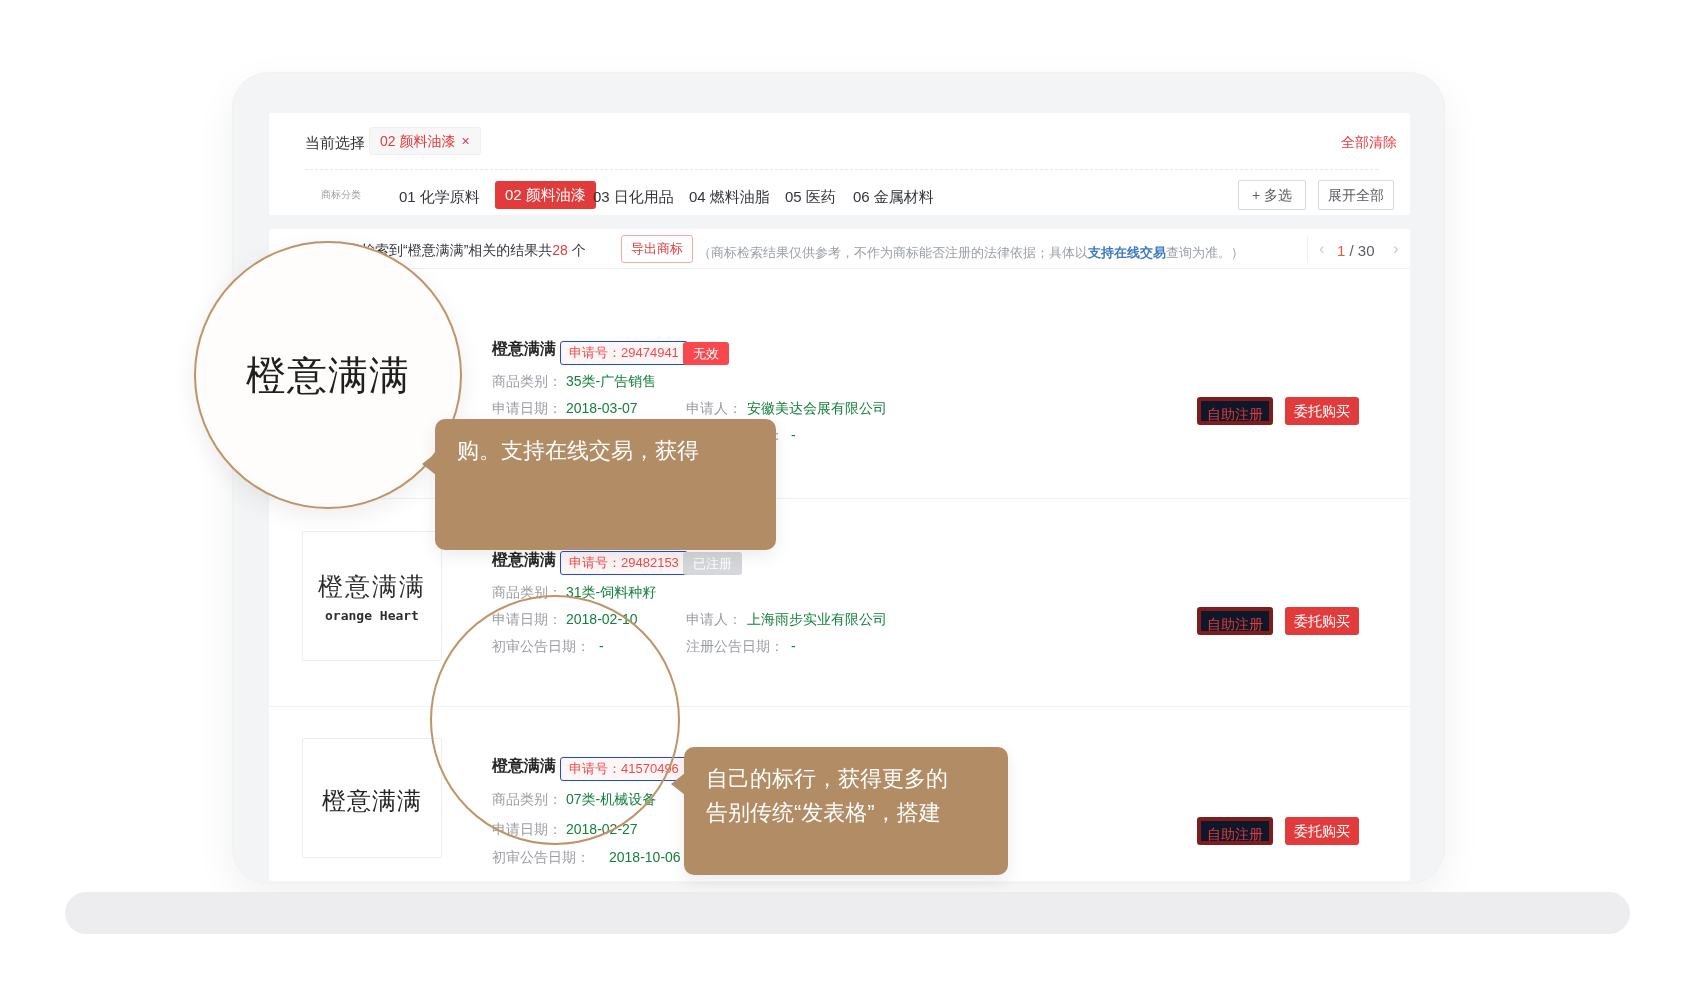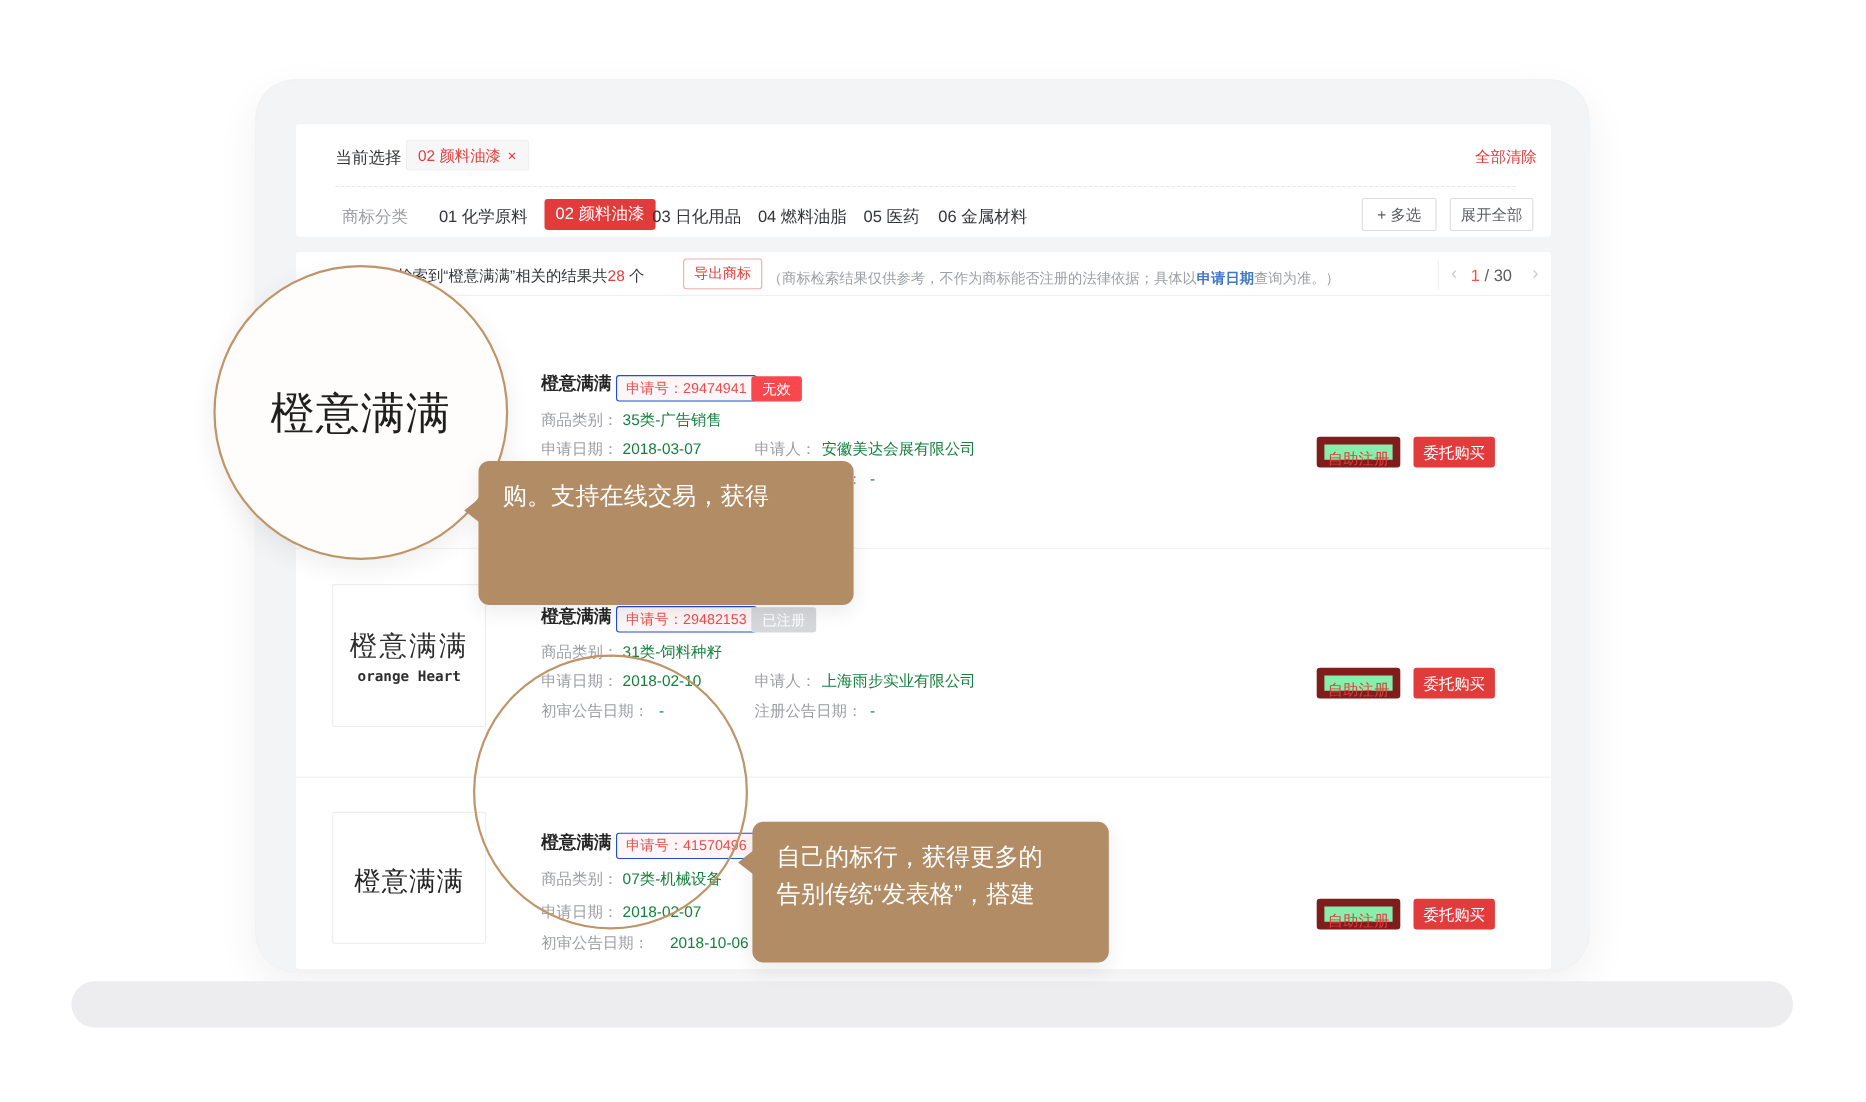--- a/index.html
+++ b/index.html
@@ -53,21 +53,21 @@
   .mark-sub{position:absolute;width:100%;text-align:center;font-family:"DejaVu Sans Mono",monospace;
             font-size:13px;font-weight:bold;color:#2e2e2e;}
   .row-title{position:absolute;left:223px;font-size:16px;font-weight:bold;color:#262626;white-space:nowrap;}
   .app-tag{position:absolute;left:291px;height:24px;line-height:22px;padding:0 8px;font-size:13px;
            color:#ef4b4d;background:#fef6f6;border:1px solid #1d4ed8;border-radius:3px;white-space:nowrap;}
   .badge{position:absolute;left:414px;height:23px;line-height:23px;padding:0 10px;font-size:13px;
          color:#fff;border-radius:3px;white-space:nowrap;}
   .badge-invalid{background:#f8484e;}
   .badge-registered{background:#d5d7db;}
   .btn-outline{position:absolute;left:928px;width:76px;height:28px;line-height:26px;text-align:center;
-               font-size:14px;color:#e23b3c;background:#86efac;border:7px solid #7f1d1d;border-radius:3px;cursor:pointer;}
+               font-size:14px;color:#e23b3c;background:#0f172a;border:4px solid #7f1d1d;border-radius:3px;cursor:pointer;}
   .btn-solid{position:absolute;left:1016px;width:74px;height:28px;line-height:28px;text-align:center;
              font-size:14px;color:#fff;background:#e23b3c;border-radius:3px;cursor:pointer;}
 
   
   .magnifier{position:absolute;left:194px;top:241px;width:268px;height:268px;border-radius:50%;
              background:#fefdfc;border:2px solid #bf9468;z-index:6;
              box-shadow:0 8px 24px rgba(0,0,0,.07);display:flex;align-items:center;justify-content:center;}
   .magnifier span{font-size:40px;font-weight:500;color:#1f1f1f;letter-spacing:1px;}
   .ring{position:absolute;left:430px;top:595px;width:250px;height:250px;border-radius:50%;
         border:2px solid #bf9468;z-index:5;pointer-events:none;}
@@ -92,38 +92,38 @@
 
   <div class="window">
 
     <div class="card top-card" style="left:36px;top:40px;">
       <span class="abs t15" style="left:36px;top:21px;">当前选择</span>
       <span class="chip" style="left:100px;top:14px;"><span>02 颜料油漆</span><span class="x">×</span></span>
       <span class="clear-all" style="left:1072px;top:21px;">全部清除</span>
 
       <div class="dashed" style="left:36px;top:56px;width:1073px;"></div>
 
-      <span class="abs label" style="left:42px;top:75px;font-size:15px;">商标分类</span>
+      <span class="abs label" style="left:52px;top:75px;font-size:10px;">商标分类</span>
       <span class="cat" style="left:130px;top:75px;">01 化学原料</span>
       <span class="cat-selected" style="left:226px;top:68px;">02 颜料油漆</span>
       <span class="cat" style="left:324px;top:75px;">03 日化用品</span>
       <span class="cat" style="left:420px;top:75px;">04 燃料油脂</span>
       <span class="cat" style="left:516px;top:75px;">05 医药</span>
       <span class="cat" style="left:584px;top:75px;">06 金属材料</span>
 
       <span class="ghost-btn" style="left:969px;top:67px;width:68px;">+ 多选</span>
       <span class="ghost-btn" style="left:1049px;top:67px;width:76px;">展开全部</span>
     </div>
 
     <div class="card results-card" style="left:36px;top:156px;">
 
       <div class="res-header">
         <span class="summary"><span>当前分类检索到“橙意满满”相关的结果共</span><span class="cnt">28</span><span> 个</span></span>
         <span class="export-btn">导出商标</span>
-        <span class="disclaimer"><span>（商标检索结果仅供参考，不作为商标能否注册的法律依据；具体以</span><span class="lnk">申请日期</span><span>查询为准。）</span></span>
+        <span class="disclaimer"><span>（商标检索结果仅供参考，不作为商标能否注册的法律依据；具体以</span><span class="lnk">支持在线交易</span><span>查询为准。）</span></span>
         <span class="pag-divider"></span>
         <span class="pag-arrow" style="left:1050px;">‹</span>
         <span class="pag-text"><span class="cur">1</span><span> / </span><span>30</span></span>
         <span class="pag-arrow" style="left:1124px;">›</span>
       </div>
 
       <div>
         <div class="imgbox" style="top:89px;height:130px;"></div>
         <span class="row-title" style="top:110px;">橙意满满</span>
         <span class="app-tag" style="top:112px;"><span>申请号：</span><span>29474941</span></span>
@@ -170,21 +170,21 @@
 
       <div>
         <div class="imgbox" style="top:509px;height:120px;">
           <span class="mark-plain" style="top:46px;">橙意满满</span>
         </div>
         <span class="row-title" style="top:527px;">橙意满满</span>
         <span class="app-tag" style="top:528px;"><span>申请号：</span><span>41570496</span></span>
         <span class="abs label" style="left:223px;top:562px;">商品类别：</span>
         <span class="abs value" style="left:297px;top:562px;">07类-机械设备</span>
         <span class="abs label" style="left:223px;top:592px;">申请日期：</span>
-        <span class="abs value" style="left:297px;top:592px;">2018-02-07</span>
+        <span class="abs value" style="left:297px;top:592px;">2018-02-27</span>
         <span class="abs label" style="left:223px;top:620px;">初审公告日期：</span>
         <span class="abs value" style="left:340px;top:620px;">2018-10-06</span>
         <span class="btn-outline" style="top:588px;">自助注册</span>
         <span class="btn-solid" style="top:588px;">委托购买</span>
       </div>
 
     </div>
   </div>
 
   <div class="magnifier">

